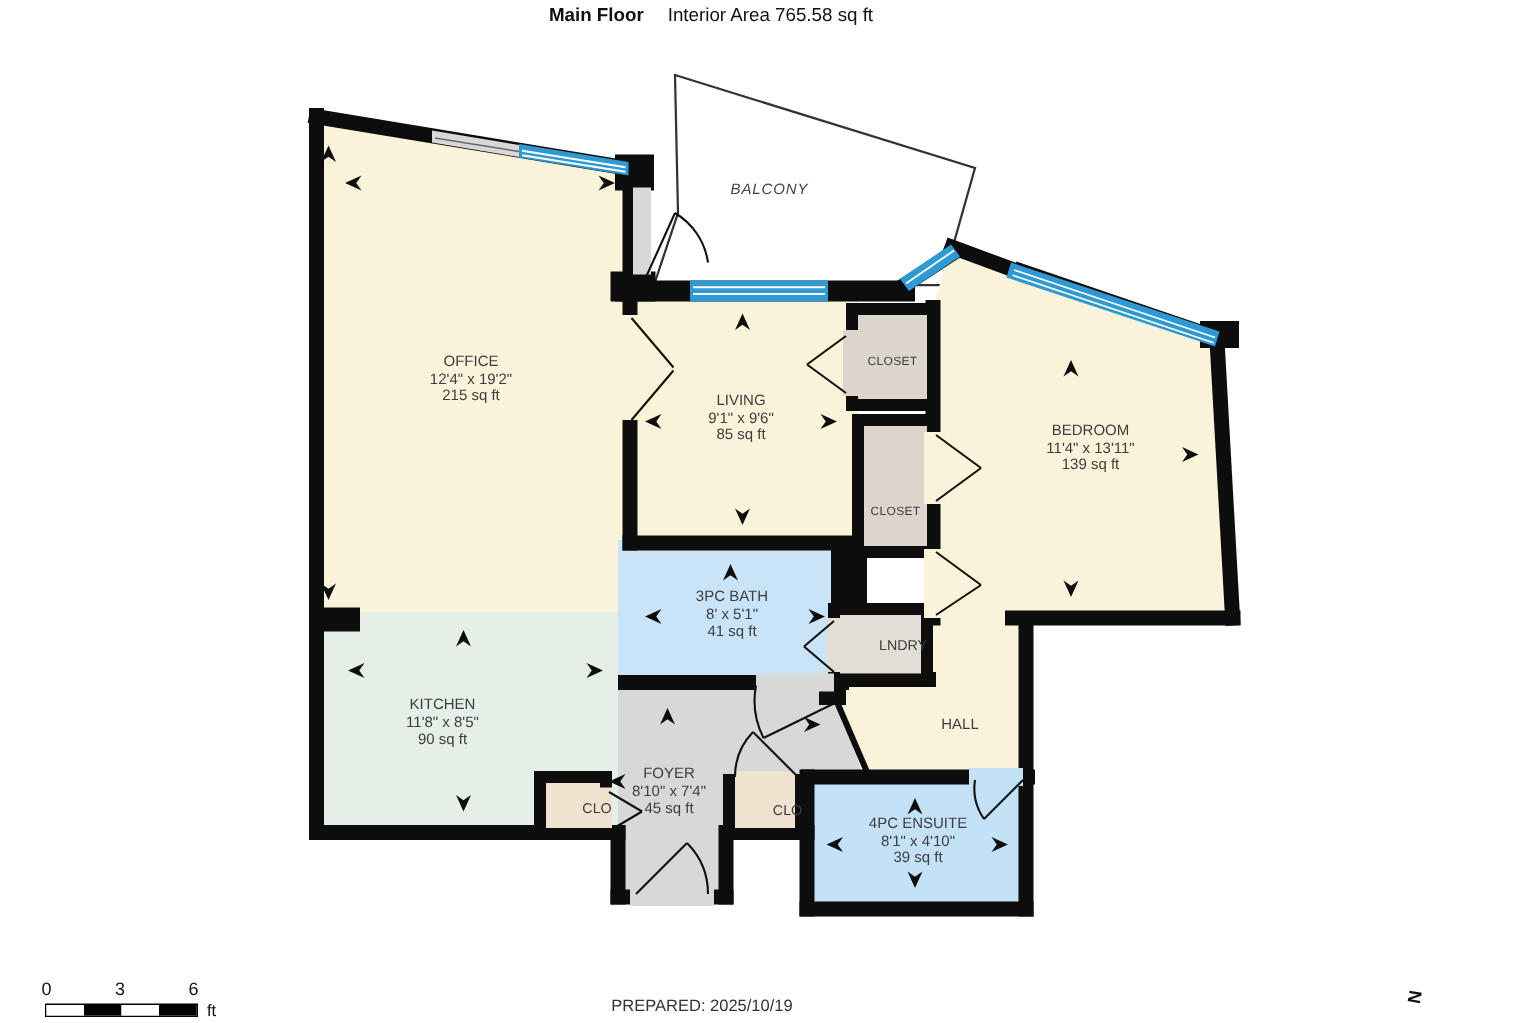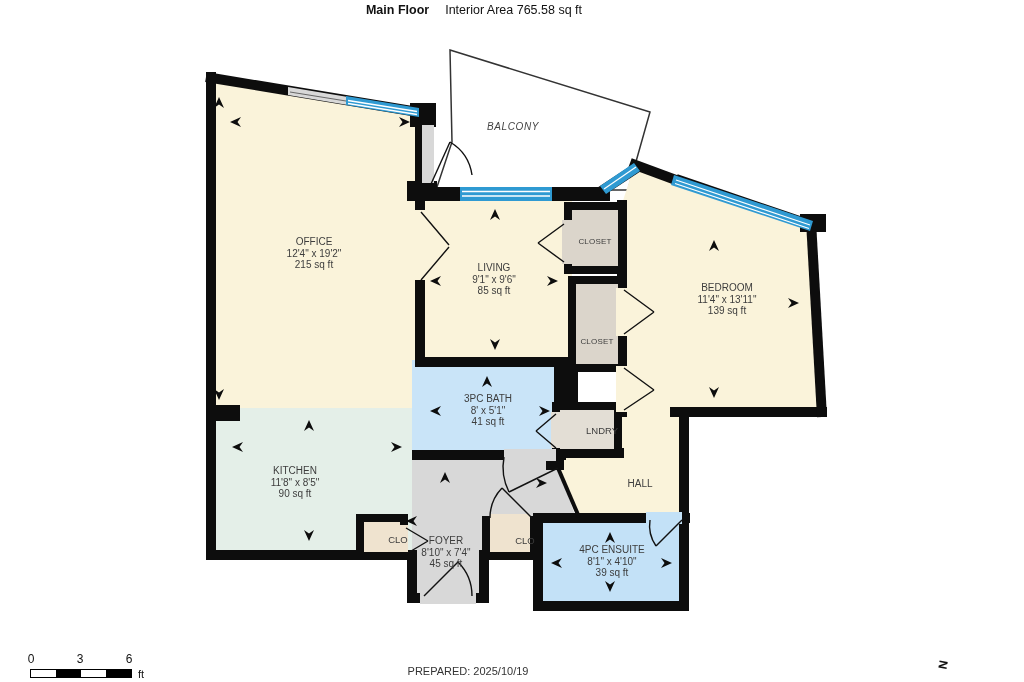--- a/index.html
+++ b/index.html
@@ -208,21 +208,21 @@
     <div>LNDRY</div>
   </div>
   <div class="lbl" style="left:295px;top:482px;">
     <div>KITCHEN</div>
       <div>11'8" x 8'5"</div>
       <div>90 sq ft</div>
   </div>
   <div class="lbl" style="left:640px;top:484px;text-align:center;">
     <div>HALL</div>
   </div>
-  <div class="lbl" style="left:446px;top:528px;margin-top:24px;">
+  <div class="lbl" style="left:446px;top:528px;">
     <div>FOYER</div>
       <div>8'10" x 7'4"</div>
       <div>45 sq ft</div>
   </div>
   <div class="lbl md" style="left:382px;top:540px;">
     <div>CLO</div>
   </div>
   <div class="lbl md" style="left:509px;top:541px;">
     <div>CLO</div>
   </div>

